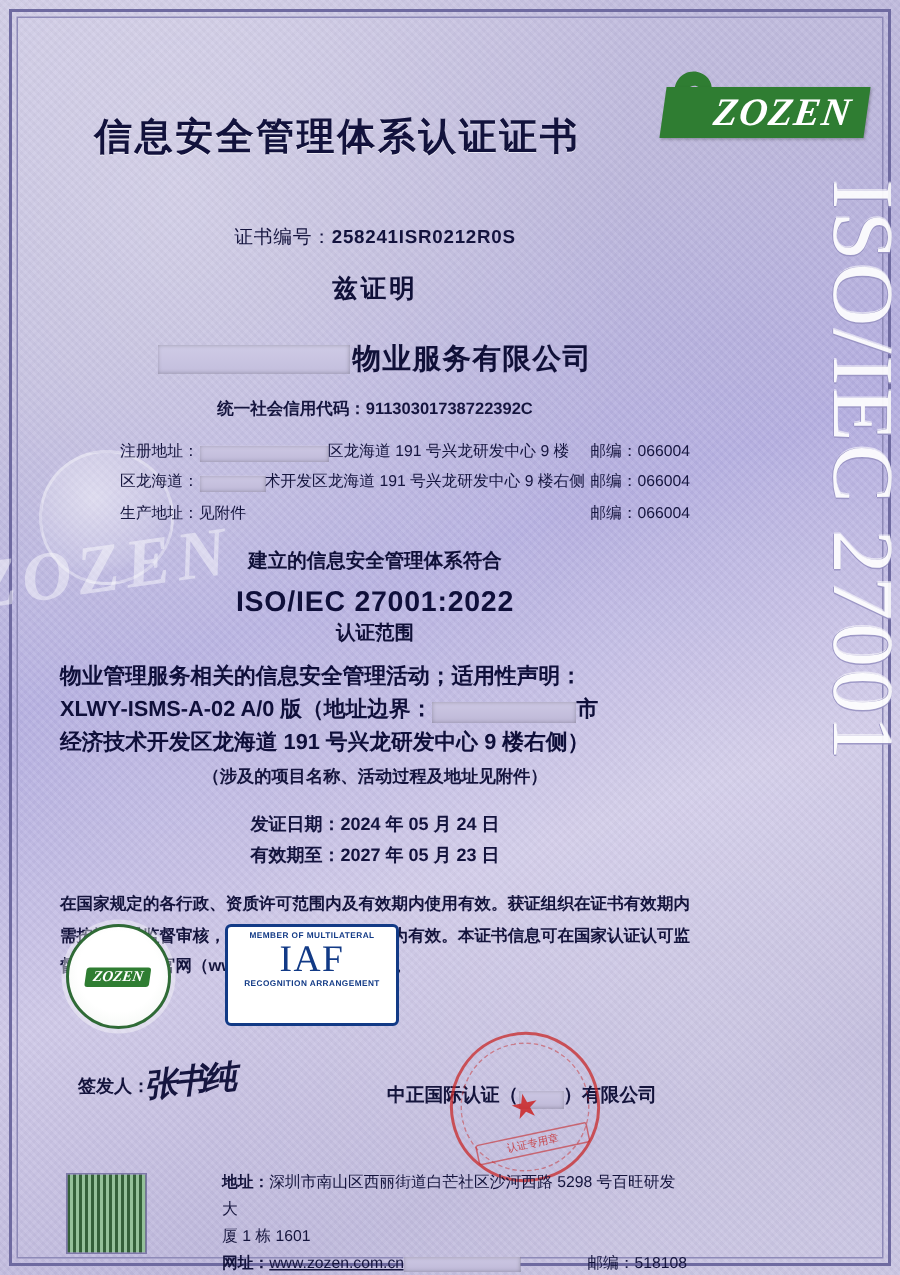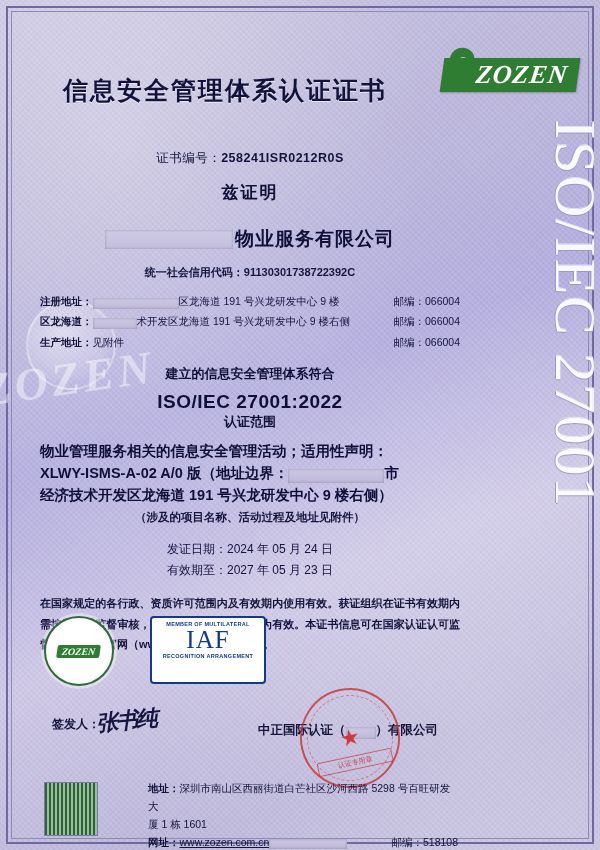--- a/index.html
+++ b/index.html
@@ -115,21 +115,21 @@
     vertical-align:middle;
   }
   .company .redact{width:128px;height:19px;margin-right:2px;position:relative;top:-1px;
     background:linear-gradient(#cfcbe6,#c3bedd);}
   .uscc{
     text-align:center;font-size:11px;color:#15153e;font-weight:bold;margin-bottom:12px;
   }
   .addr{
     font-size:10.5px;color:#15153e;line-height:1.75;margin-bottom:2px;
   }
-  .addr .k{font-weight:bold;}
+  .addr .k{font-weight:normal;margin-left:40px;}
   .addr .redact{height:11px;position:relative;top:1px;background:linear-gradient(#cdc8e4,#c0bad9);}
   .addr .post{float:right;}
   .clearfix::after{content:"";display:block;clear:both;}
 
   .establish{
     text-align:center;font-size:13px;color:#101038;font-weight:bold;margin-top:14px;margin-bottom:8px;
   }
   .standard{
     text-align:center;font-size:19px;font-weight:bold;color:#0f0f3a;letter-spacing:0.5px;
   }
@@ -137,21 +137,21 @@
     text-align:center;font-size:13px;font-weight:bold;color:#101038;margin-bottom:10px;
   }
   .scope-body{
     font-size:14.5px;font-weight:bold;color:#0f0f3a;line-height:1.5;text-align:left;
   }
   .scope-body .redact{height:14px;width:96px;position:relative;top:2px;background:linear-gradient(#cdc8e4,#beb8d7);}
   .scope-note{
     text-align:center;font-size:11.5px;color:#15153e;margin-top:4px;font-weight:bold;
   }
 
-  .dates{margin-top:14px;text-align:center;font-size:12px;color:#13133d;font-weight:normal;line-height:1.75;}
+  .dates{margin-top:14px;text-align:center;font-size:12px;color:#13133d;font-weight:bold;line-height:1.75;}
 
   .legal{
     margin-top:12px;font-size:11px;color:#14143c;line-height:1.85;text-align:justify;
     font-weight:bold;
   }
 
   
   .marks{
     position:absolute;left:40px;top:616px;width:420px;height:72px;
   }

